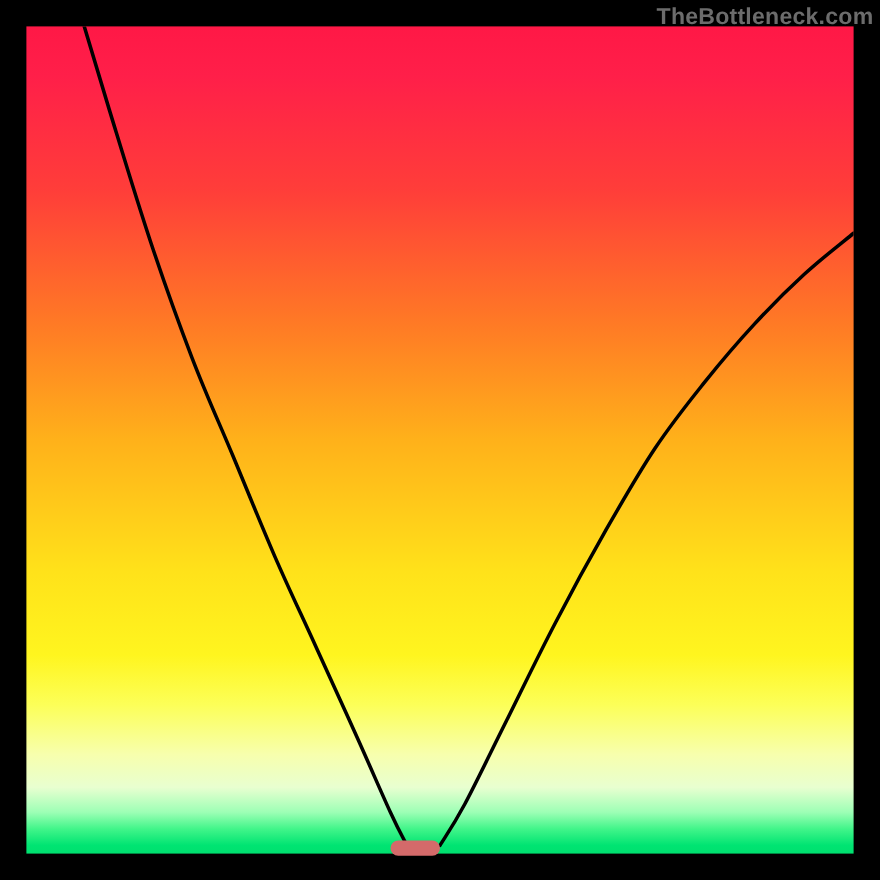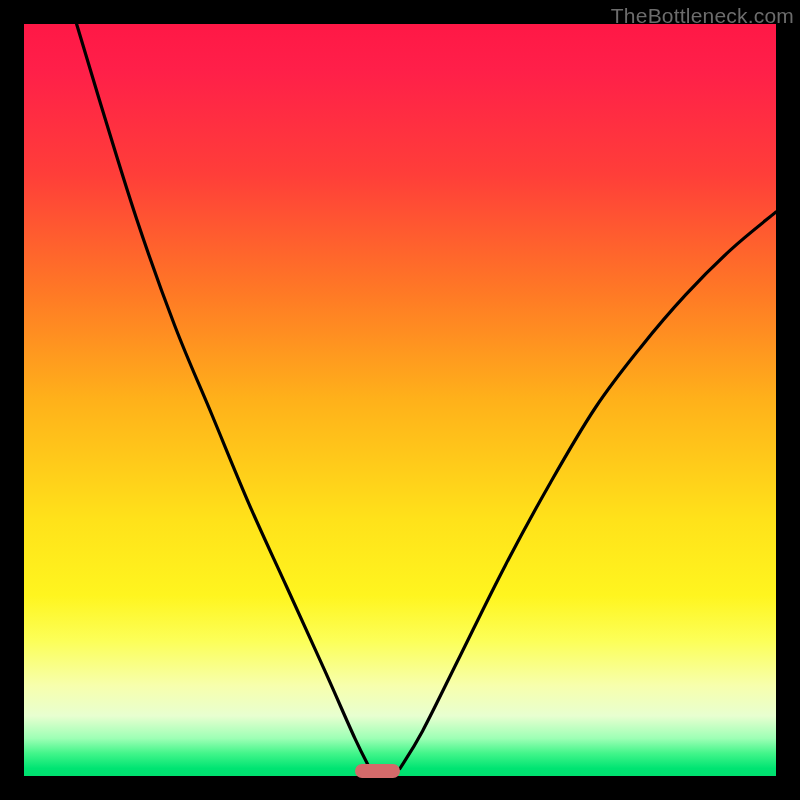--- a/index.html
+++ b/index.html
@@ -42,21 +42,21 @@
       #00e472 99%,
       #00e06f 100%
     );
   }
   .watermark {
     position: absolute;
     top: 4px;
     right: 6px;
     color: #6c6c6c;
     font-size: 21px;
-    font-weight: 400;
+    font-weight: 700;
     letter-spacing: 0.2px;
     user-select: none;
   }
   svg.curves {
     position: absolute;
     left: 0;
     top: 0;
     width: 752px;
     height: 752px;
   }

